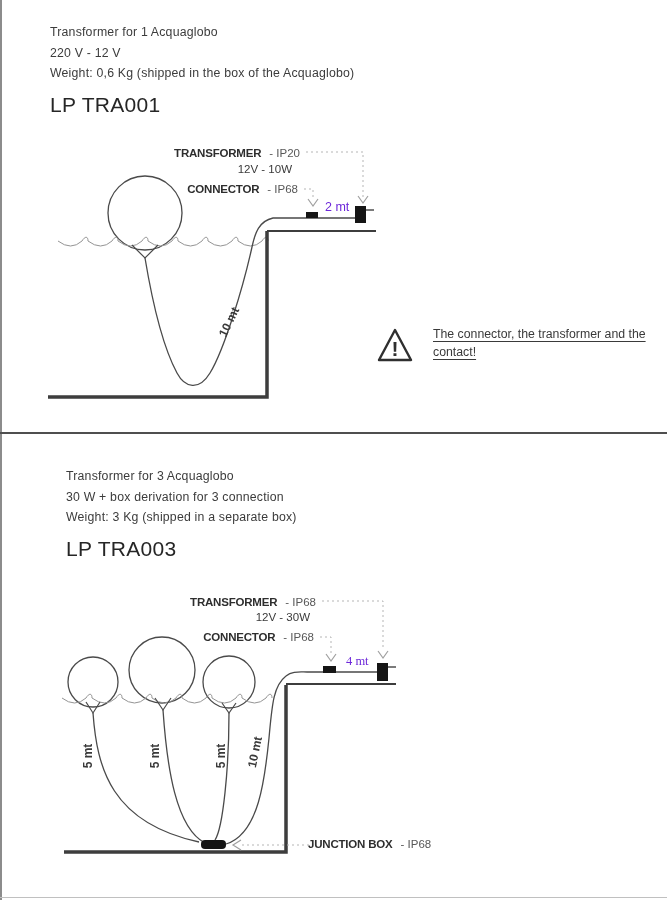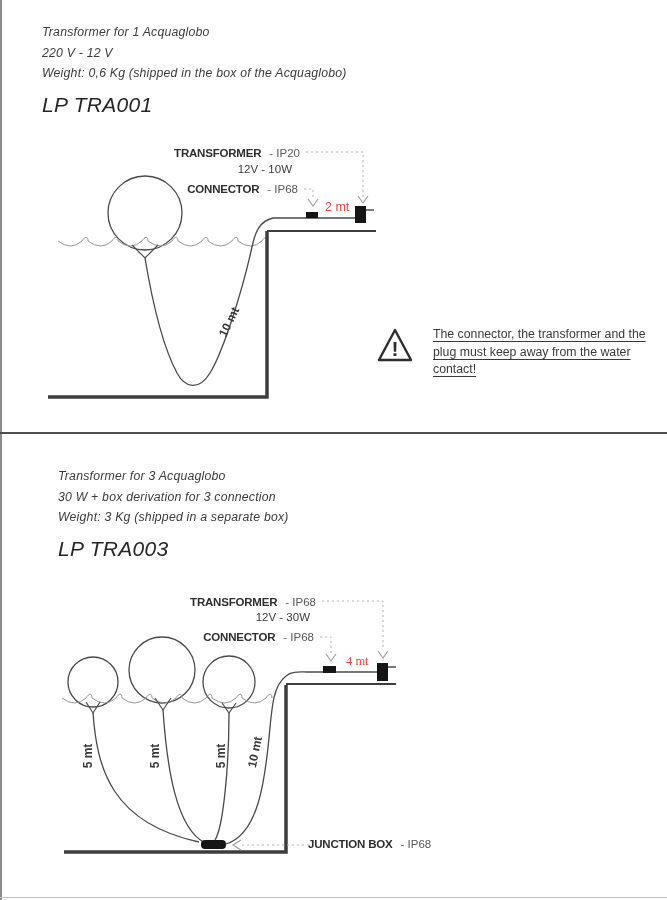--- a/index.html
+++ b/index.html
@@ -8,32 +8,32 @@
   .page { position:relative; width:667px; height:900px; background:#fff; }
 
   .left-border   { position:absolute; left:0; top:0; width:2px; height:900px; background:#8c8c8c; }
   .divider       { position:absolute; left:0; top:432px; width:667px; height:2px; background:#4f4f4f; }
   .bottom-border { position:absolute; left:0; top:897px; width:667px; height:1px; background:#c0c0c0; }
 
   .panel { position:absolute; left:0; width:667px; }
   #s1 { top:0; height:432px; }
   #s2 { top:434px; height:463px;margin-left:16px; }
 
-  .info { position:absolute; left:42px; top:22px;font-style:italic; }
+  .info { position:absolute; left:50px; top:22px; }
   #s2 .info { top:32px; }
   .info-line { font-size:12.3px; line-height:20.5px; color:#3c3c3c; letter-spacing:0.2px; white-space:nowrap; }
   .model { margin-top:9px; font-size:21px; font-weight:normal; letter-spacing:0.3px; color:#262626; }
 
   svg.diagram { position:absolute; left:0; top:0; }
 
   .lbl { position:absolute; white-space:nowrap; font-size:11.5px; color:#3a3a3a; }
   .pair { display:flex; gap:8px; align-items:baseline; }
   .pair b { font-weight:bold; letter-spacing:-0.2px; color:#2e2e2e; }
   .pair span { font-weight:normal; color:#585858; }
-  .mt { font-size:12.5px; color:#ef4444; }
+  .mt { font-size:12.5px; color:#6d28d9; }
   .rot { font-weight:bold; font-size:12px; color:#3a3a3a; transform-origin:center; }
 
   .warning { position:absolute; left:377px; top:326px; display:flex; align-items:flex-start; }
   .warning-text { margin-left:20px; width:232px; }
   .warning-line { font-size:12.3px; line-height:17.5px; color:#3a3a3a;
                   text-decoration:underline; text-underline-offset:3px; white-space:nowrap; }
 </style>
 </head>
 <body>
 
@@ -83,21 +83,20 @@
     <div class="lbl mt" style="left:325px; top:200px;">2 mt</div>
     <div class="lbl rot" style="left:229px; top:322px; transform:translate(-50%,-50%) rotate(-64deg);">10 mt</div>
 
     <div class="warning">
       <svg width="36" height="40" viewBox="0 0 36 40">
         <path d="M18 4 L34 34 L2 34 Z" fill="none" stroke="#2f2f2f" stroke-width="2.4" stroke-linejoin="round"></path>
         <text x="18" y="30" text-anchor="middle" font-size="21" font-weight="bold" fill="#2f2f2f" font-family="Liberation Sans, sans-serif">!</text>
       </svg>
       <div class="warning-text">
         <div class="warning-line">The connector, the transformer and the</div>
-        <div class="warning-line">plug must keep away from the water</div>
         <div class="warning-line">contact!</div>
       </div>
     </div>
   </section>
 
   <div class="divider"></div>
 
   <section class="panel" id="s2">
     <div class="info">
       <div class="info-line">Transformer for 3 Acquaglobo</div>

